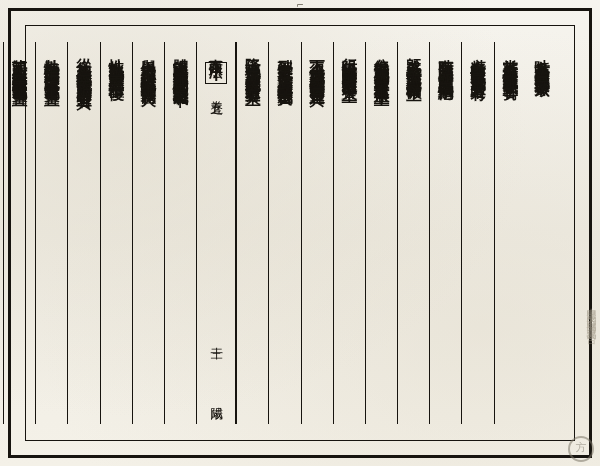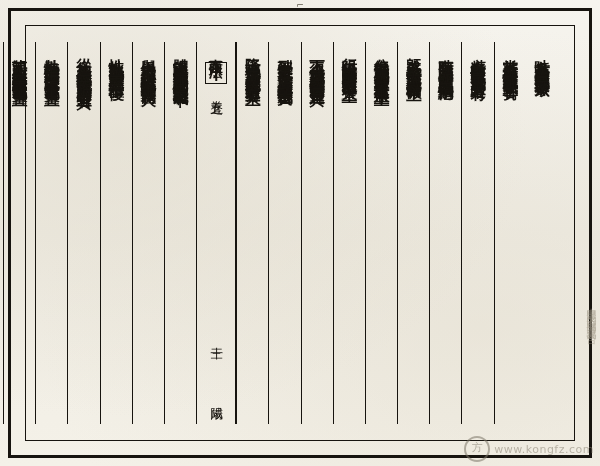--- a/index.html
+++ b/index.html
@@ -270,15 +270,14 @@
         <div class="col"></div>
 
       </div>
     </div>
   </div>
 
   <div id="wm-right">中国最大的古旧书网上交易平台</div>
 
   <div id="watermark">
     <div id="wm-logo">方</div>
-    <div id="wm-text">www.kongfz.com</div>
   </div>
 </div>
 
 </body></html>

